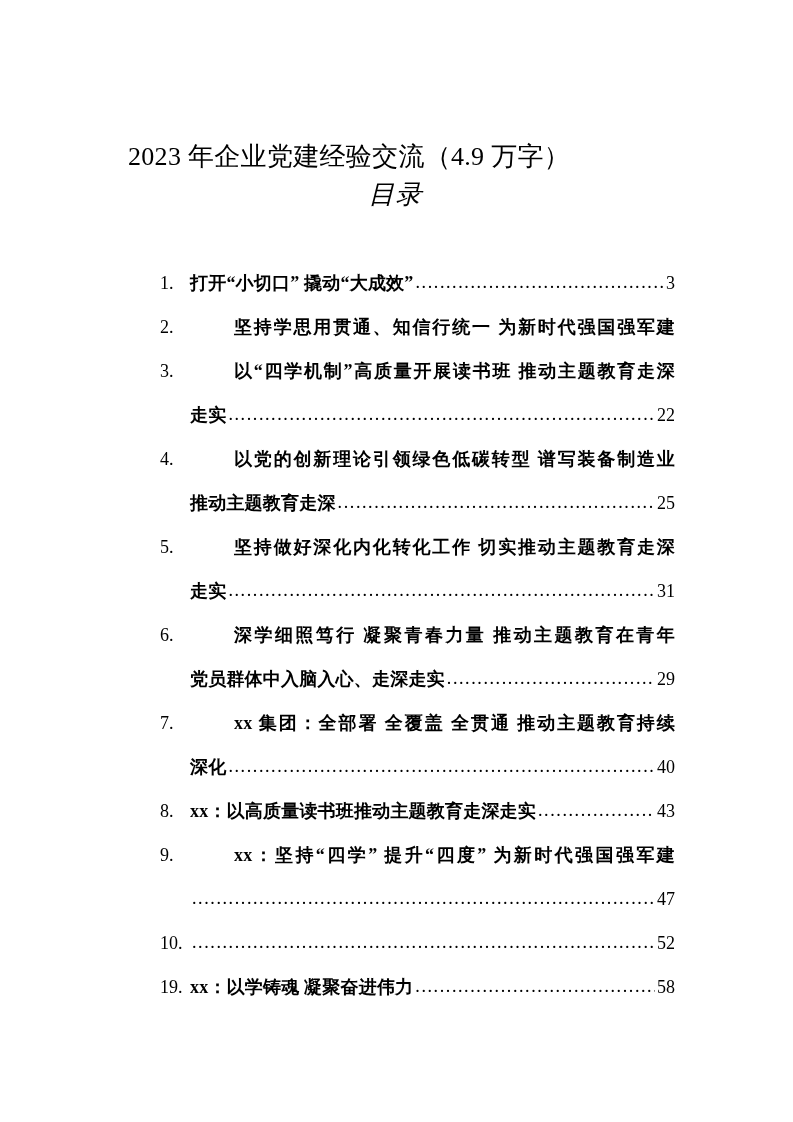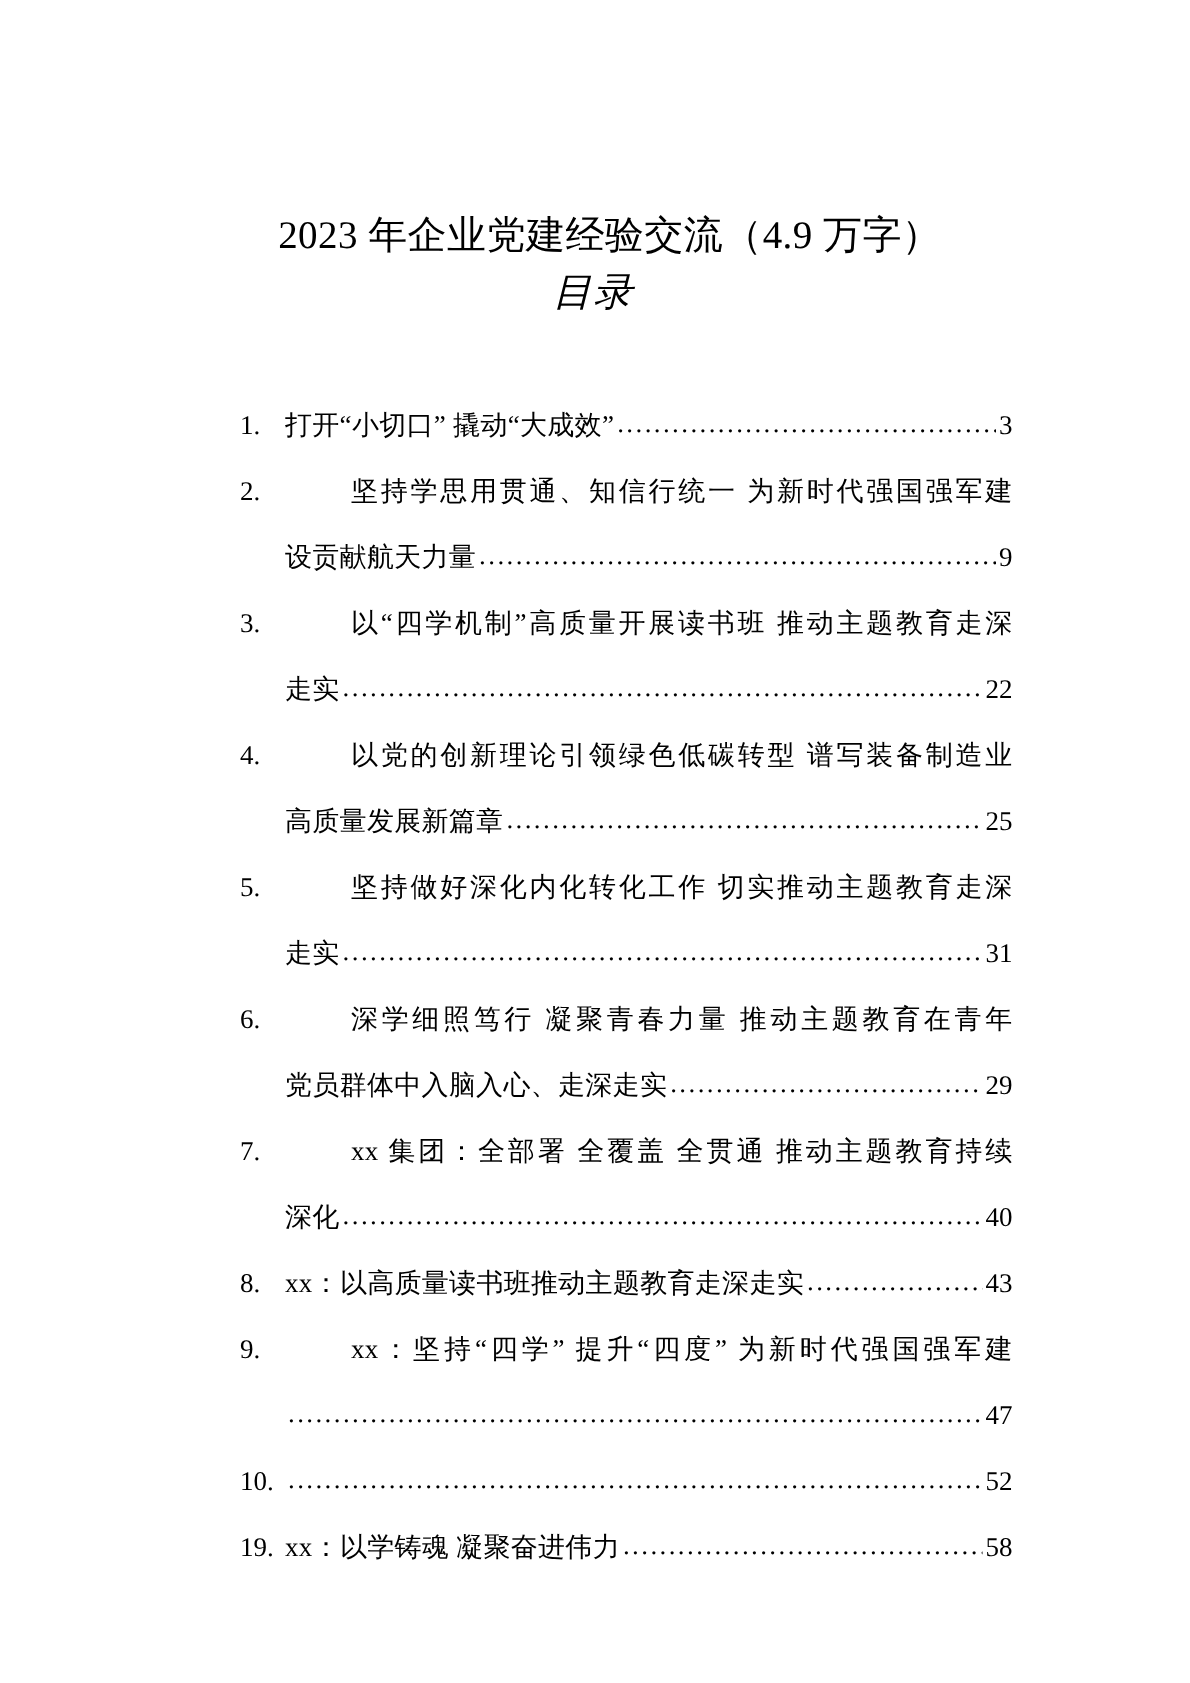--- a/index.html
+++ b/index.html
@@ -27,21 +27,21 @@
     margin-top: 138px;
     padding-left: 128px;
     padding-right: 108px;
   }
   .doc-title {
     font-size: 26px;
     line-height: 38px;
     font-weight: normal;
     letter-spacing: 0.3px;
     white-space: nowrap;
-    text-align: center;
+    text-align: left;
   }
   .doc-subtitle {
     font-size: 26px;
     line-height: 38px;
     font-weight: normal;
     text-align: center;
     letter-spacing: 1px;
     padding-right: 22px;
     font-style: italic;
   }
@@ -68,20 +68,21 @@
     font-family: "Liberation Serif", "DejaVu Serif", serif;
   }
   .toc-indent {
     flex: 0 0 auto;
     width: 30px;
   }
   .toc-text {
     flex: 0 0 auto;
     text-align: justify;
     letter-spacing: 0.2px;
+    font-weight: bold;
   }
   .toc-text.spread {
     flex: 1 1 auto;
     text-align: justify;
     text-align-last: justify;
     margin-left: 44px;
   }
   .leader {
     flex: 1 1 auto;
     overflow: hidden;
@@ -120,47 +121,41 @@
           <span class="toc-text">打开“小切口” 撬动“大成效”</span>
           <span class="leader"></span>
           <span class="toc-page">3</span>
         </div>
       </div>
       <div class="toc-entry">
         <div class="toc-line no-leader">
           <span class="toc-num">2.</span>
           <span class="toc-text spread">坚持学思用贯通、知信行统一 为新时代强国强军建</span>
         </div>
-        <div class="toc-line">
-          <span class="toc-indent"></span>
-          <span class="toc-text">设贡献航天力量</span>
-          <span class="leader"></span>
-          <span class="toc-page">9</span>
-        </div>
       </div>
       <div class="toc-entry">
         <div class="toc-line no-leader">
           <span class="toc-num">3.</span>
           <span class="toc-text spread">以“四学机制”高质量开展读书班 推动主题教育走深</span>
         </div>
         <div class="toc-line">
           <span class="toc-indent"></span>
           <span class="toc-text">走实</span>
           <span class="leader"></span>
           <span class="toc-page">22</span>
         </div>
       </div>
       <div class="toc-entry">
         <div class="toc-line no-leader">
           <span class="toc-num">4.</span>
           <span class="toc-text spread">以党的创新理论引领绿色低碳转型 谱写装备制造业</span>
         </div>
         <div class="toc-line">
           <span class="toc-indent"></span>
-          <span class="toc-text">高质量发展新篇章</span>
+          <span class="toc-text">推动主题教育走深</span>
           <span class="leader"></span>
           <span class="toc-page">25</span>
         </div>
       </div>
       <div class="toc-entry">
         <div class="toc-line no-leader">
           <span class="toc-num">5.</span>
           <span class="toc-text spread">坚持做好深化内化转化工作 切实推动主题教育走深</span>
         </div>
         <div class="toc-line">

